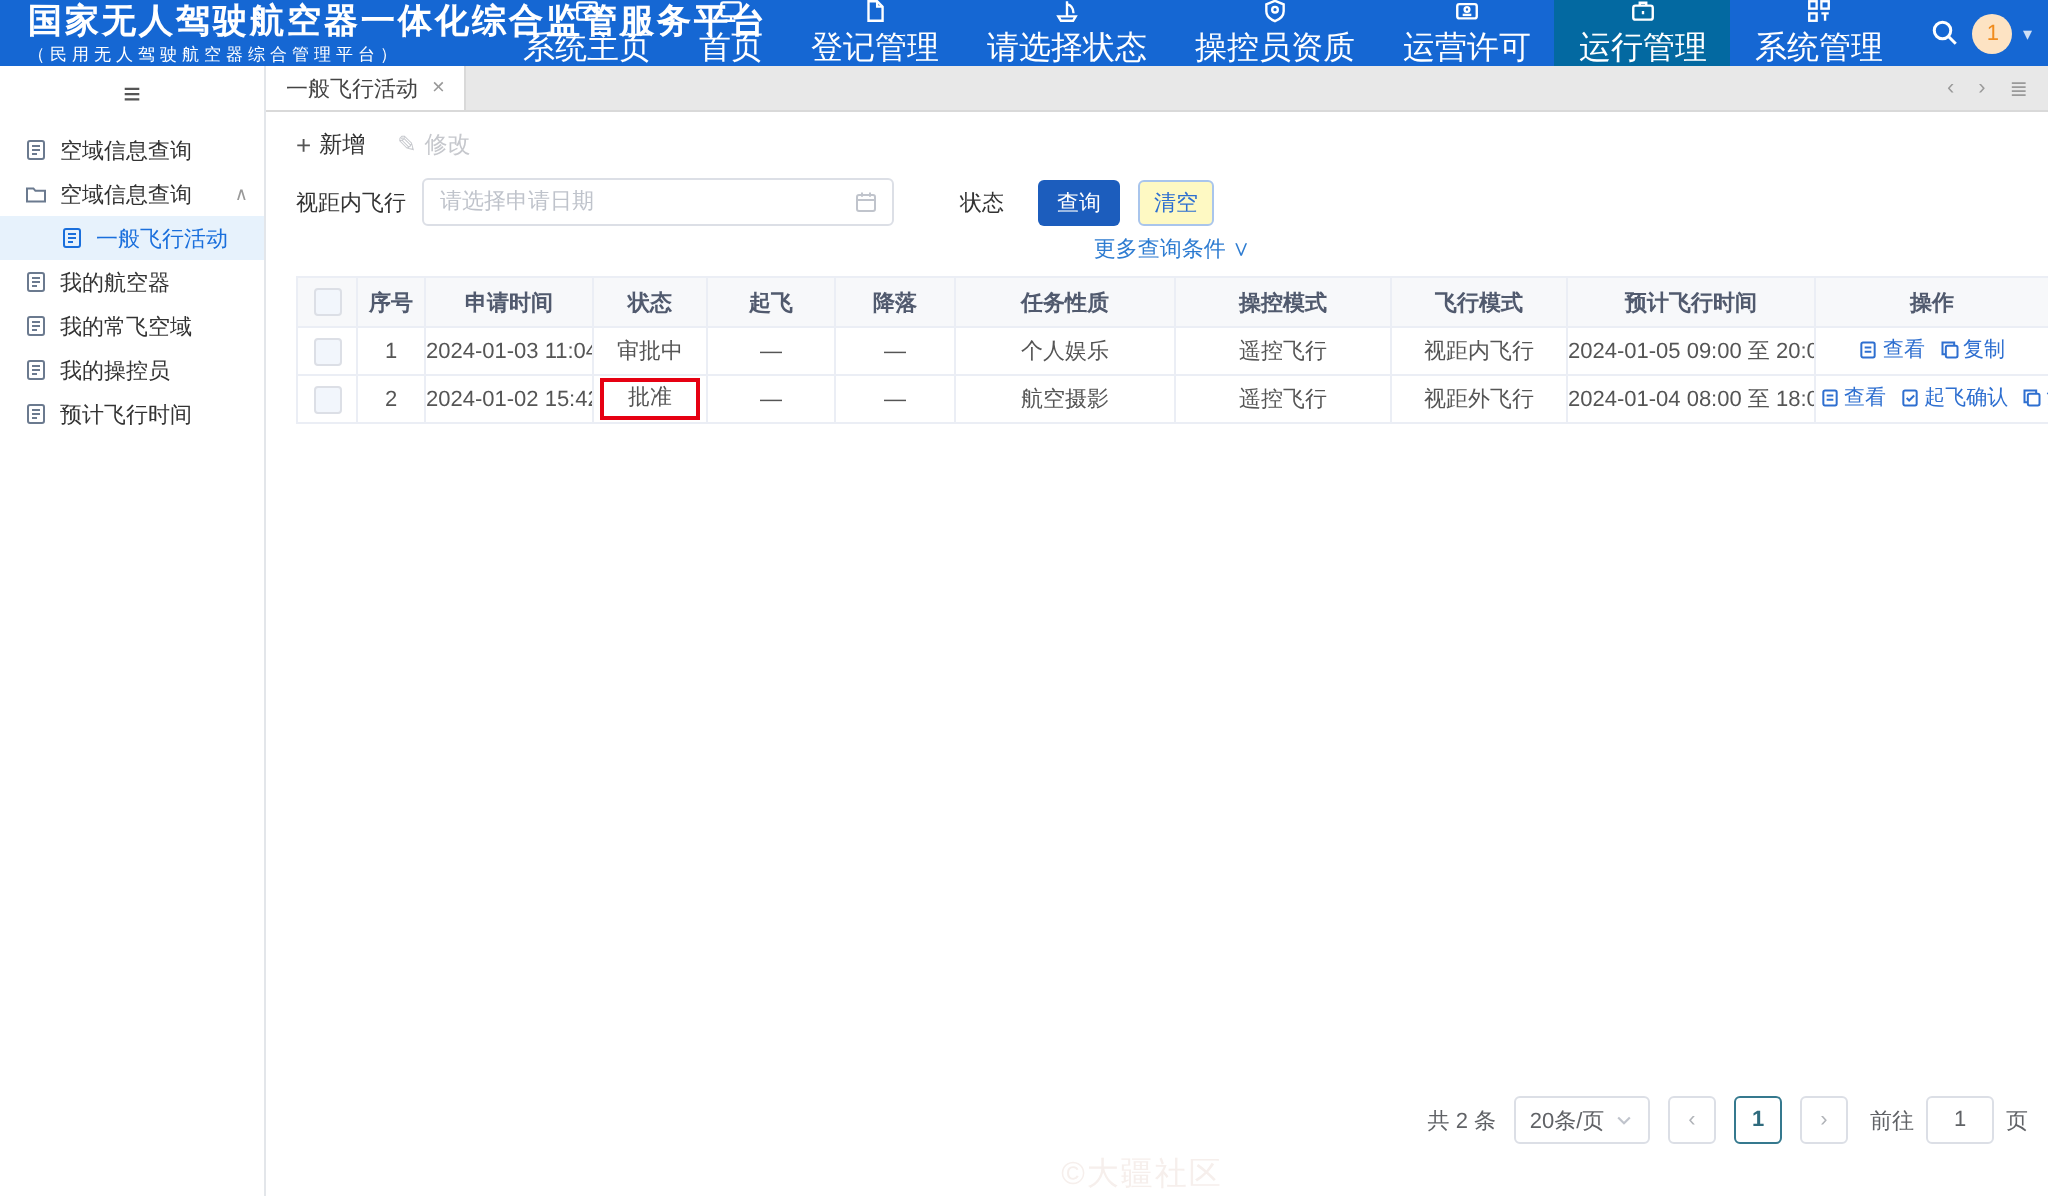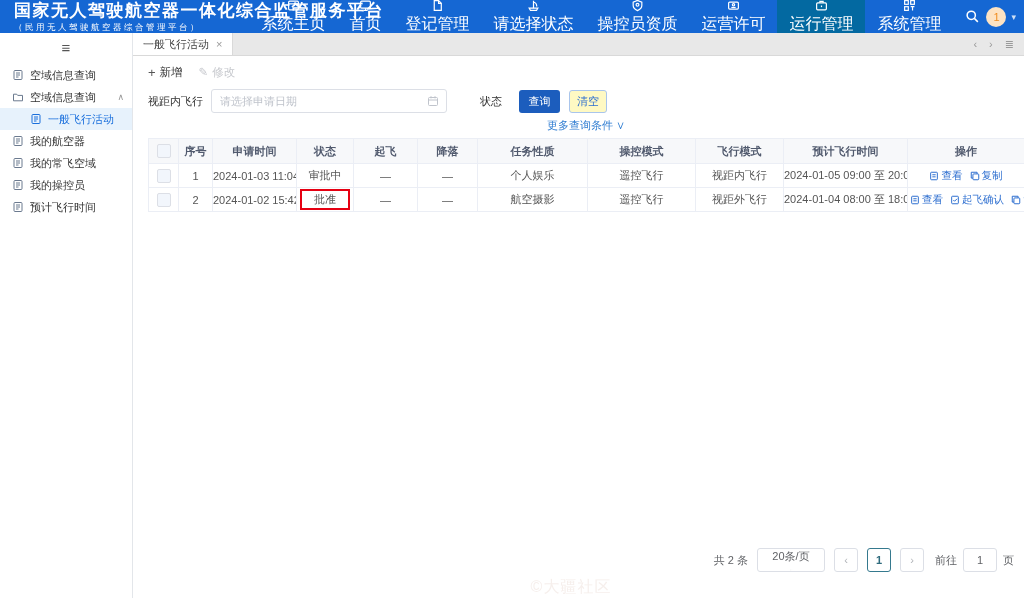--- a/index.html
+++ b/index.html
@@ -79,21 +79,21 @@
        background:#f2f6fc;vertical-align:middle;cursor:pointer;}
   .ops{color:#2e6fd0;}
   .oplink{display:inline-flex;align-items:center;gap:2px;cursor:pointer;font-size:10.5px;margin:0 2px;justify-content:space-between;}
   .statuscell{position:relative;}
   .redbox{display:inline-block;border:2px solid #e60012;padding:1px 12px;line-height:15px;}
 
   
   .pager{position:absolute;right:10px;bottom:26px;display:flex;align-items:center;gap:9px;
          font-size:11px;color:#606266;}
   .psel{width:66px;height:22px;border:1px solid #dcdfe6;border-radius:3px;display:flex;
-        align-items:center;justify-content:center;gap:5px;background:#fff;cursor:pointer;flex-direction:column;}
+        align-items:center;justify-content:center;gap:5px;background:#fff;cursor:pointer;}
   .pbtn{width:22px;height:22px;border:1px solid #dcdfe6;border-radius:3px;display:flex;
         align-items:center;justify-content:center;color:#b0b3b8;background:#fff;cursor:pointer;}
   .pcur{width:22px;height:22px;border:1px solid #35798e;border-radius:3px;display:flex;
         align-items:center;justify-content:center;color:#2f6b7d;font-weight:bold;background:#fff;cursor:pointer;}
   .goto{display:flex;align-items:center;gap:6px;margin-left:2px;justify-content:flex-end;}
   .ginput{width:28px;height:20px;border:1px solid #dcdfe6;border-radius:3px;text-align:center;
           font-size:11px;color:#606266;outline:0;font-family:"Liberation Sans",sans-serif;}
 
   .watermark{position:absolute;left:0;width:876px;bottom:0;text-align:center;
              color:#f6efec;font-size:16px;letter-spacing:1px;pointer-events:none;}

